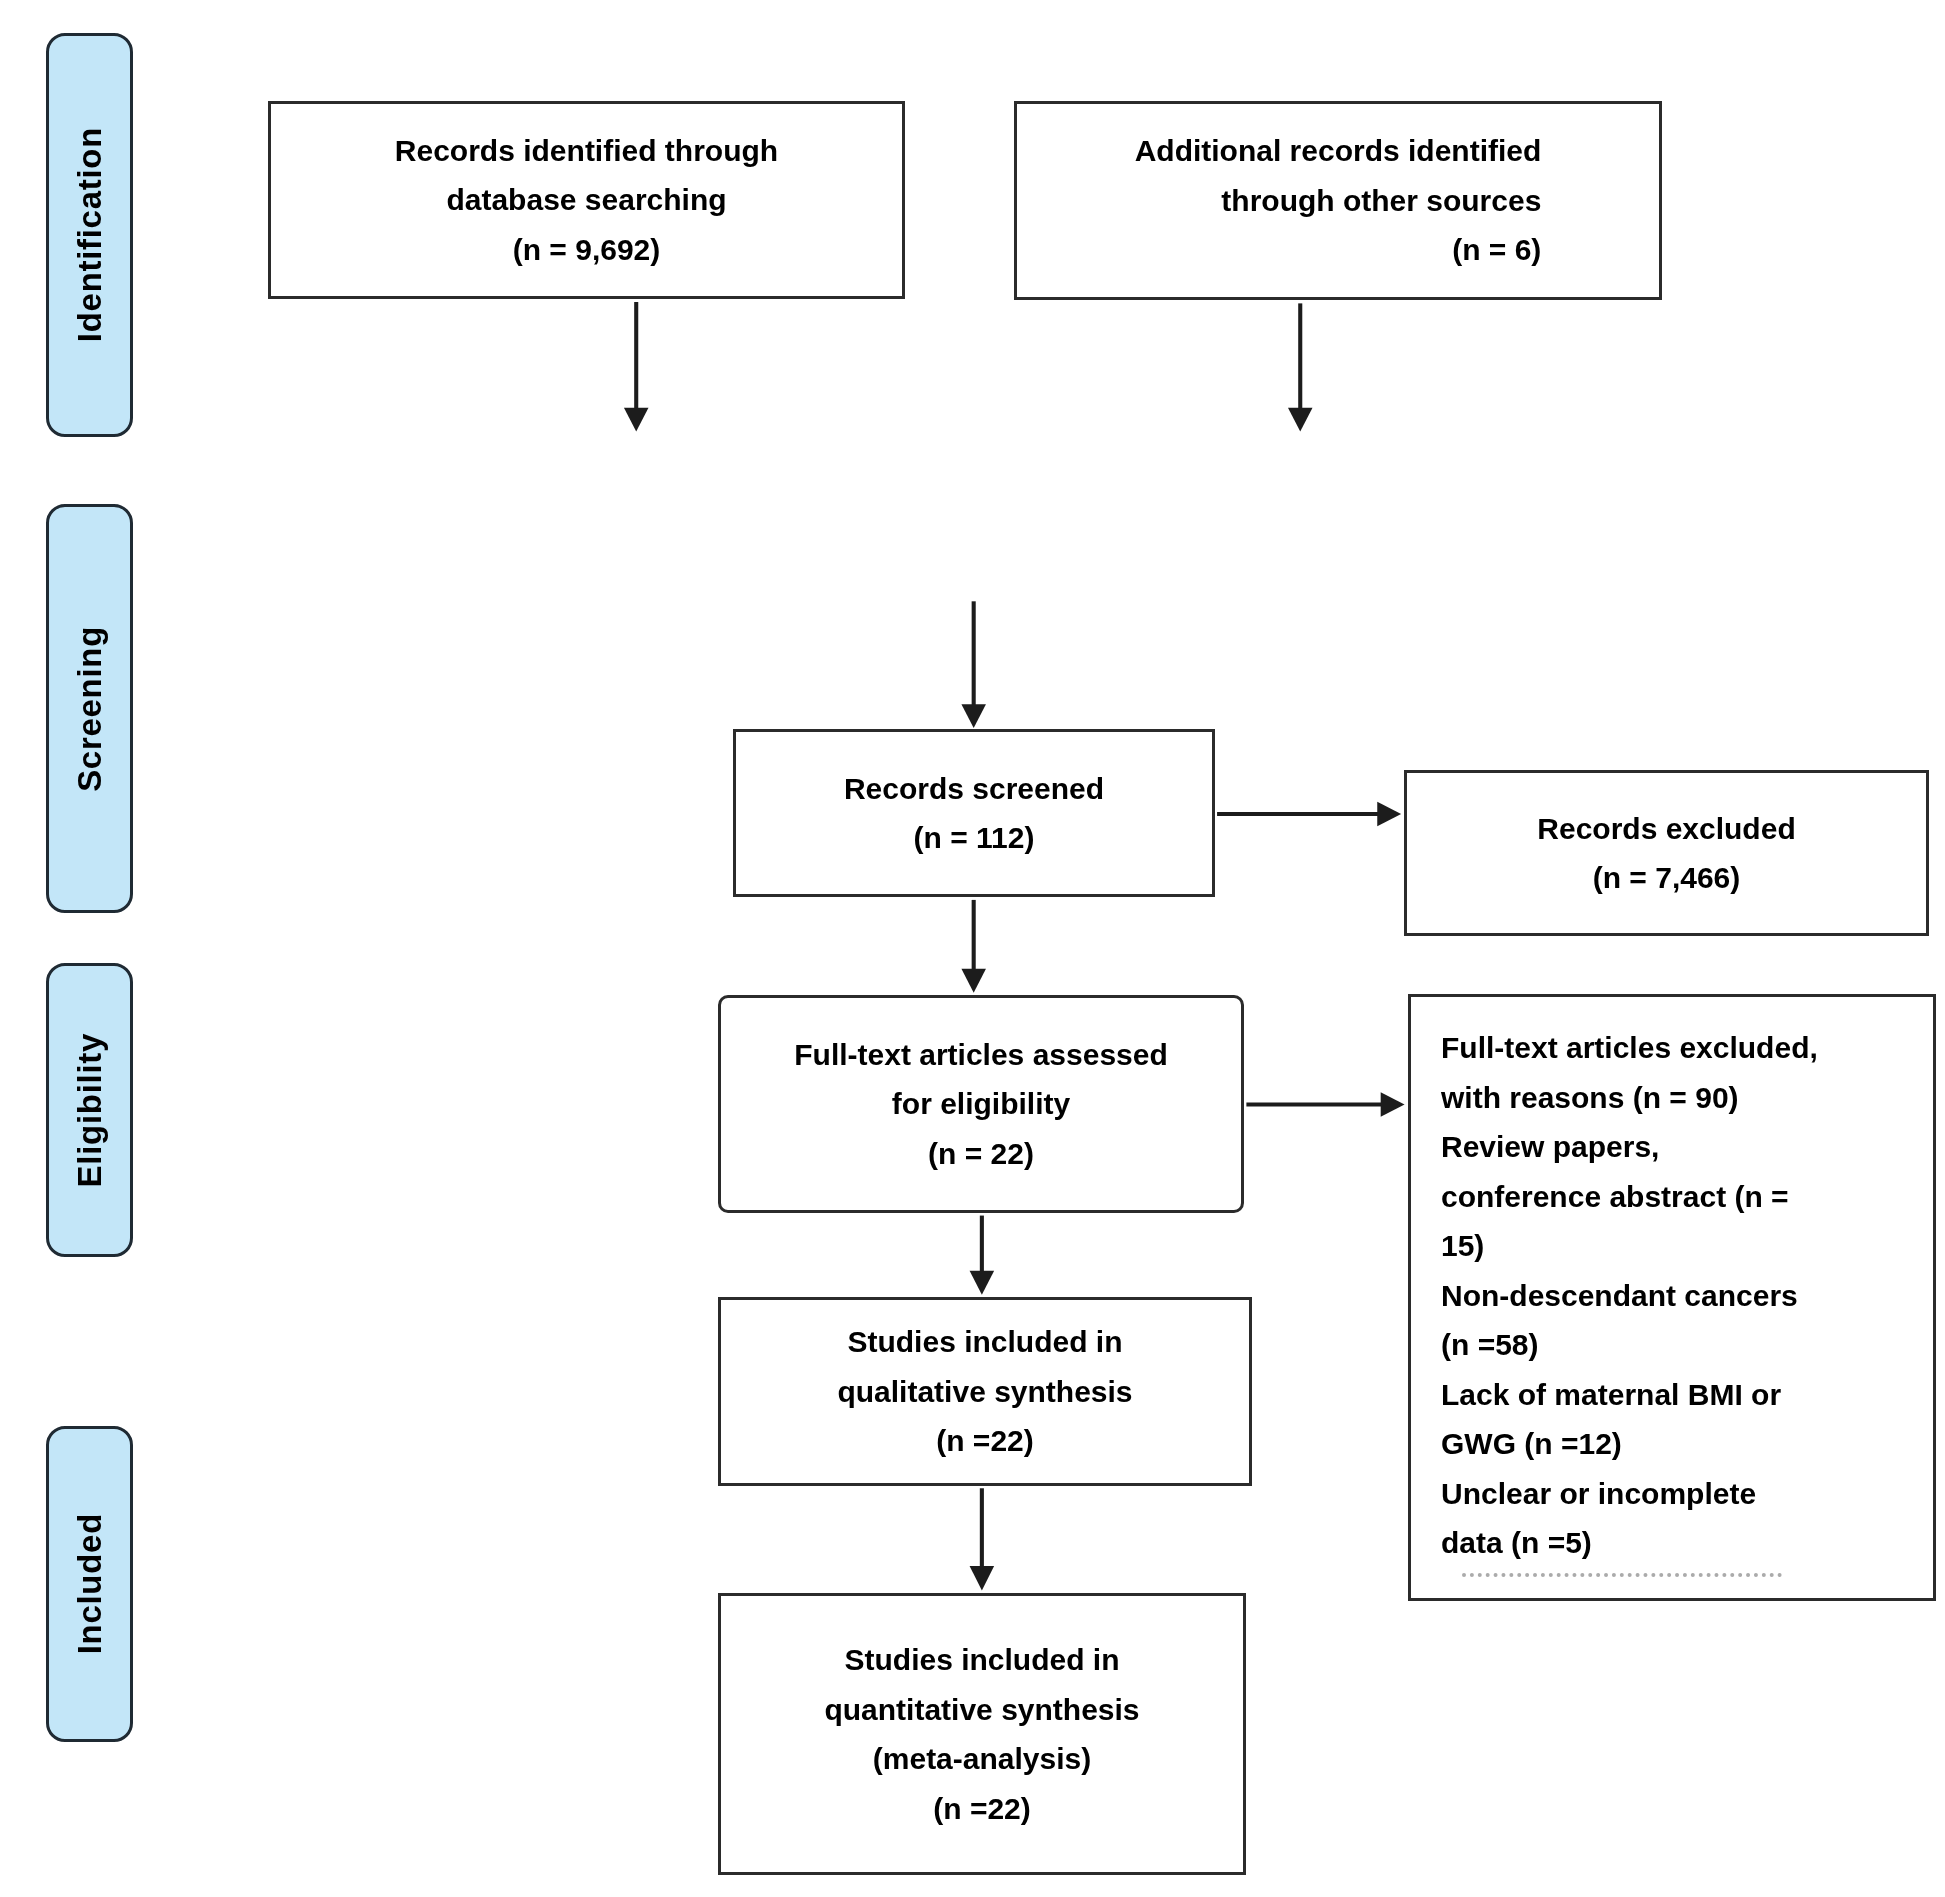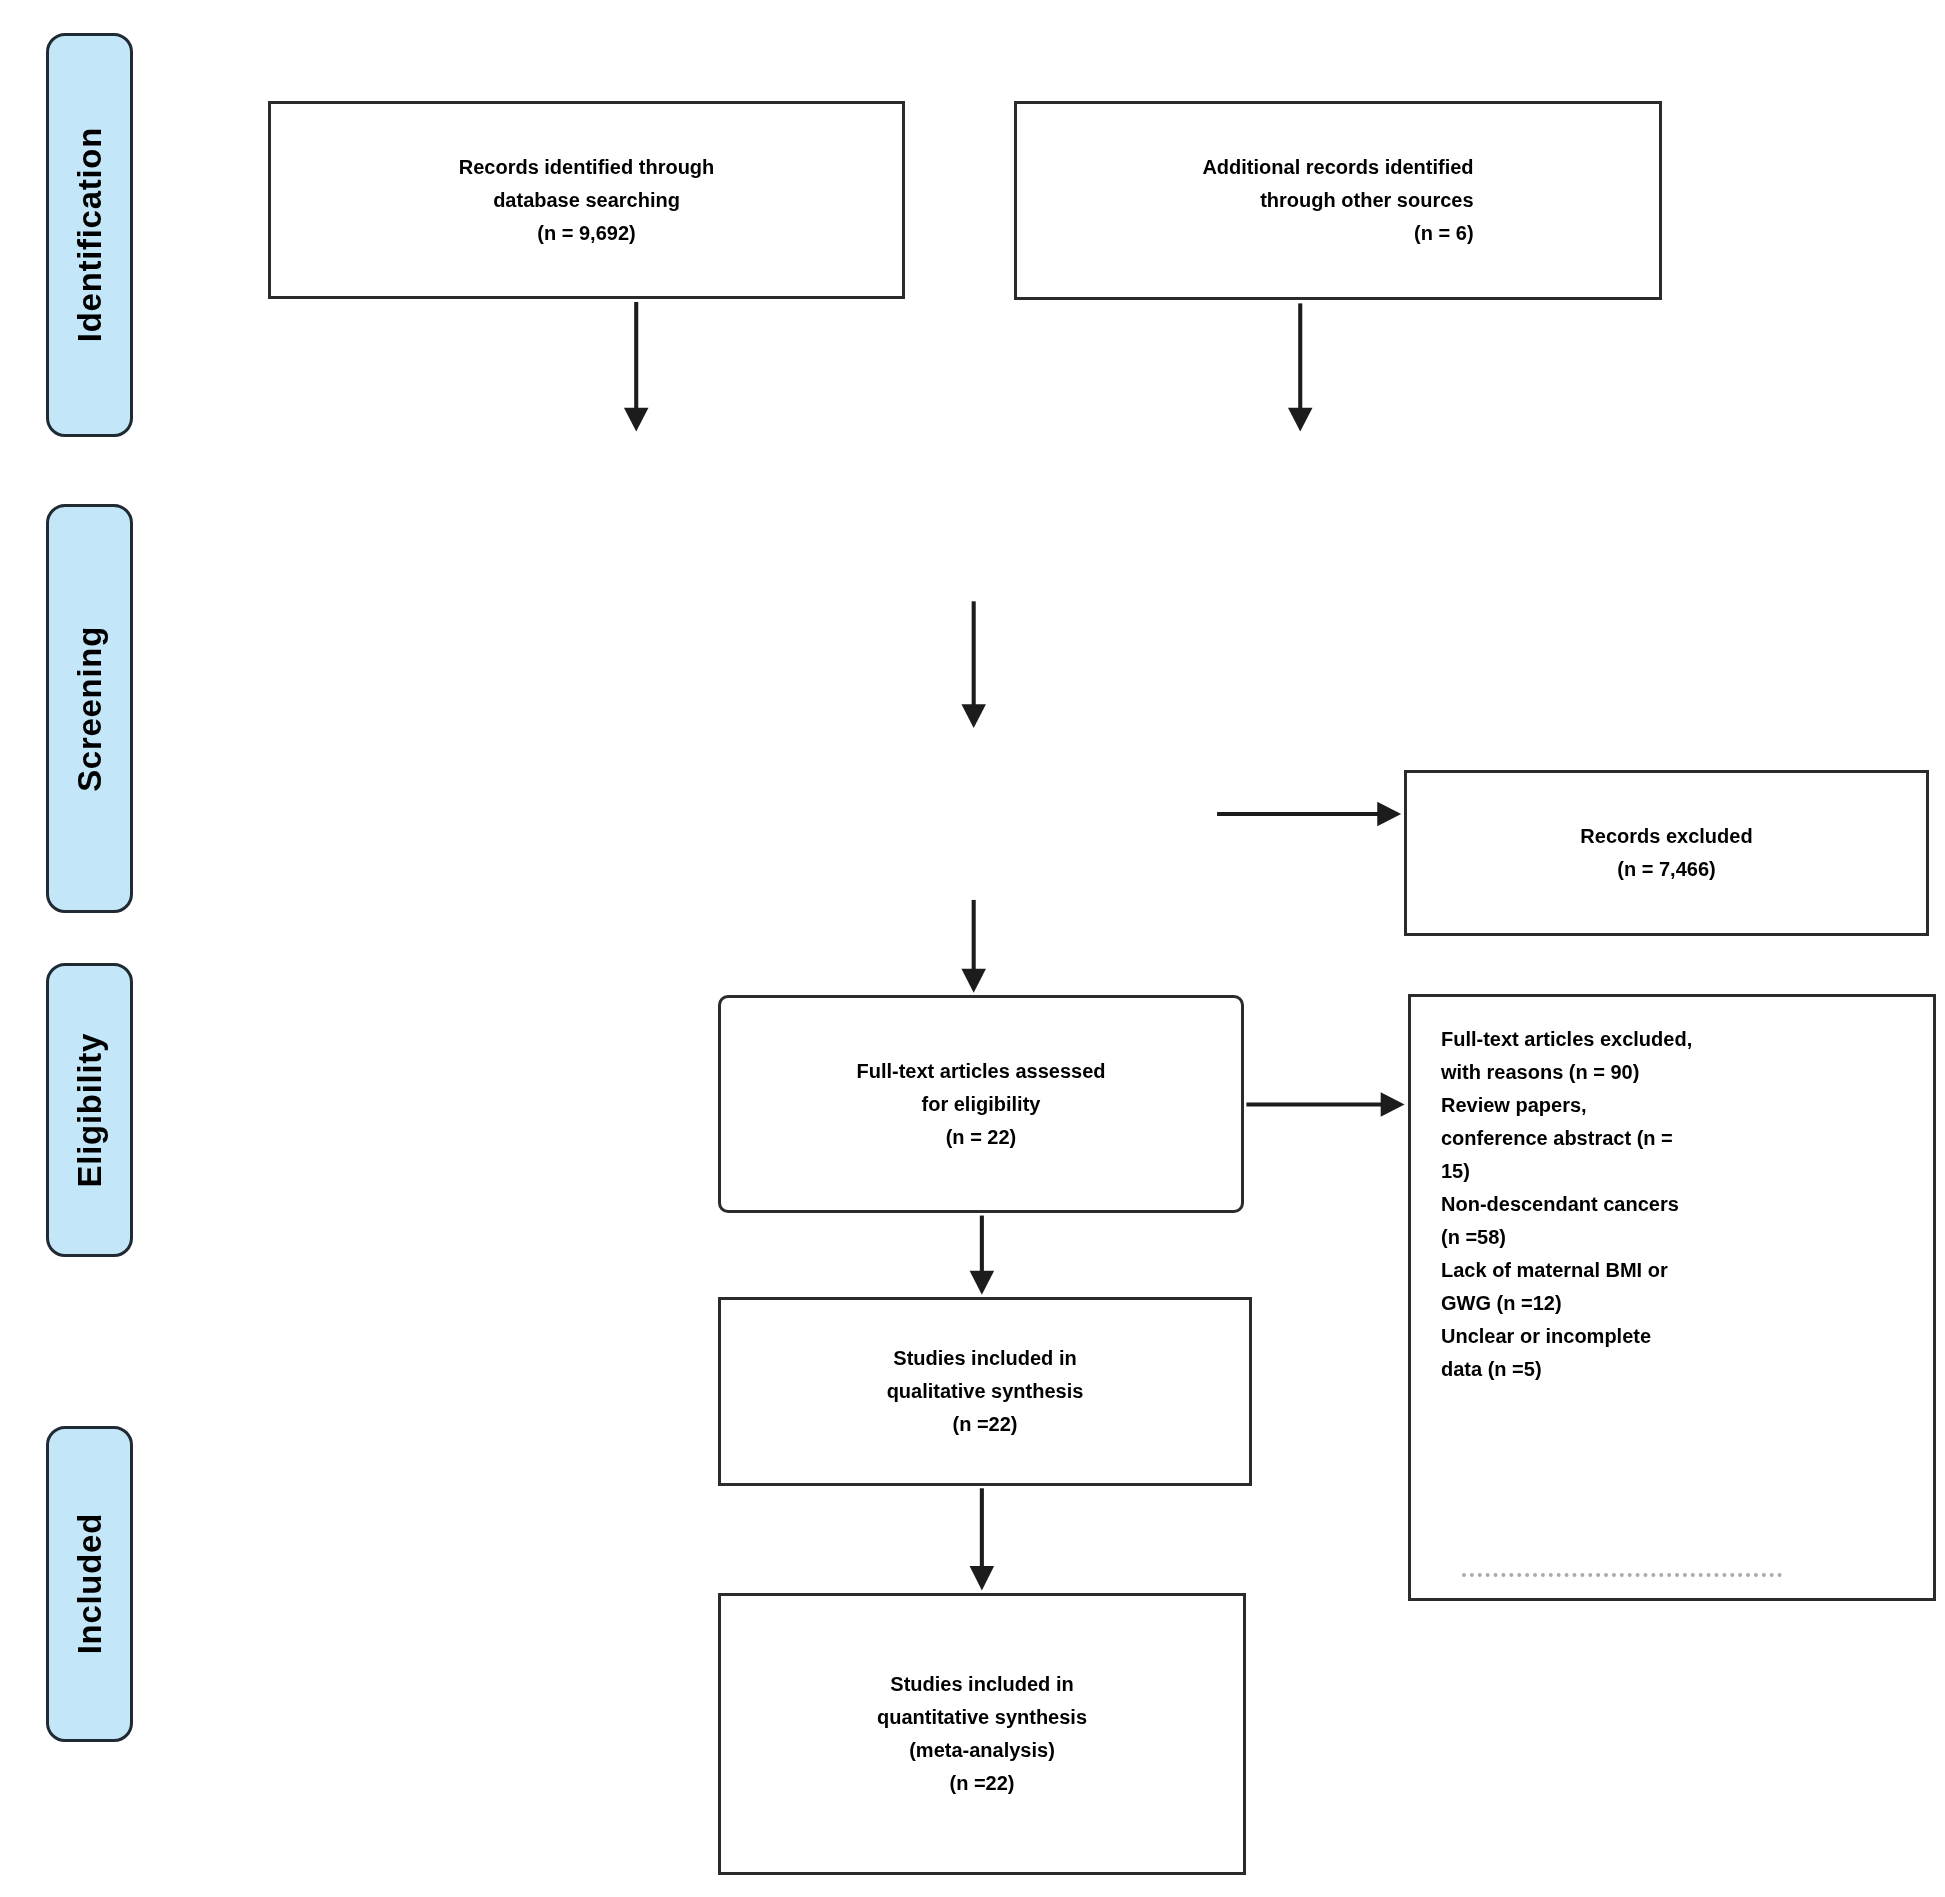--- a/index.html
+++ b/index.html
@@ -45,21 +45,21 @@
   #phase-included{top:1426px;height:316px;}
 
   .fbox{
     position:absolute;
     background:#ffffff;
     border:3.4px solid var(--box-border);
     box-sizing:border-box;
     display:flex;align-items:center;justify-content:center;
     text-align:center;
     font-weight:bold;
-    font-size:20px;
+    font-size:30px;
     line-height:1.65;
   }
   .fbox .btxt{white-space:pre-line;}
 
   #box-identified{left:268px;top:101px;width:637px;height:198px;}
   #box-additional{left:1014px;top:101px;width:648px;height:199px;text-align:right;}
   #box-dedup{left:564px;top:432px;width:813px;height:168px;}
   #box-screened{left:733px;top:729px;width:482px;height:168px;}
   #box-excluded{left:1404px;top:770px;width:525px;height:166px;}
   #box-fulltext{left:718px;top:995px;width:526px;height:218px;border-radius:10px;}
@@ -133,20 +133,24 @@
   <div class="fbox" id="box-identified">
     <span class="btxt">Records identified through
 database searching
 (n = 9,692)</span>
   </div>
   <div class="fbox" id="box-additional">
     <span class="btxt">Additional records identified
 through other sources
 (n = 6)</span>
   </div>
+  <div class="fbox" id="box-screened">
+    <span class="btxt">Records screened
+(n = 112)</span>
+  </div>
   <div class="fbox" id="box-excluded">
     <span class="btxt">Records excluded
 (n = 7,466)</span>
   </div>
   <div class="fbox" id="box-fulltext">
     <span class="btxt">Full-text articles assessed
 for eligibility
 (n = 22)</span>
   </div>
   <div class="fbox" id="box-fulltext-excluded">

